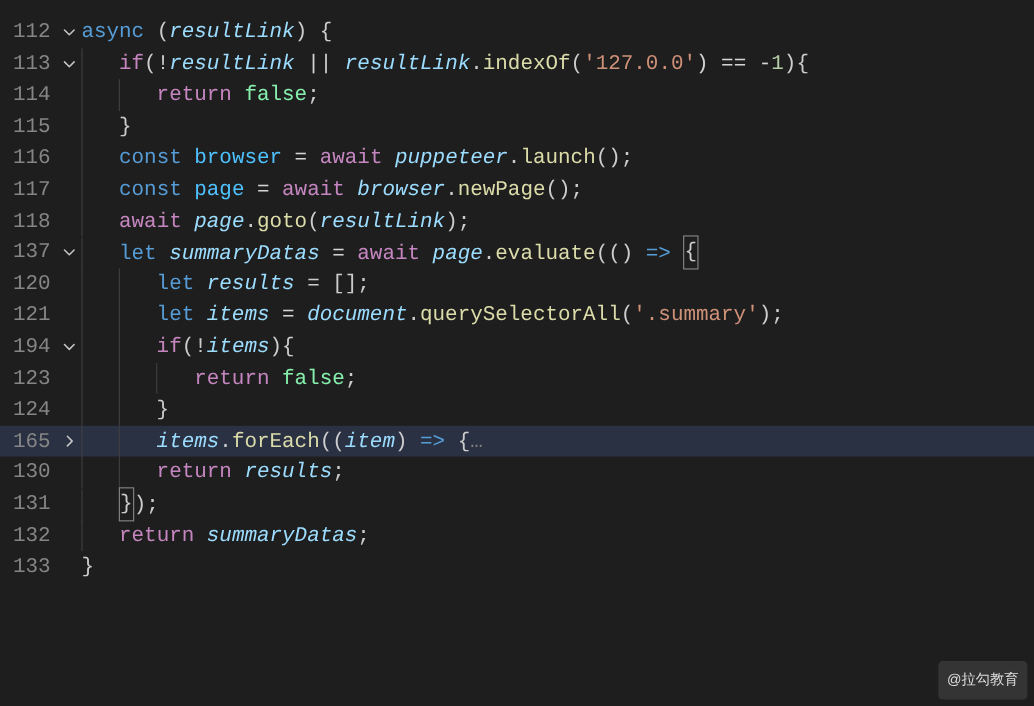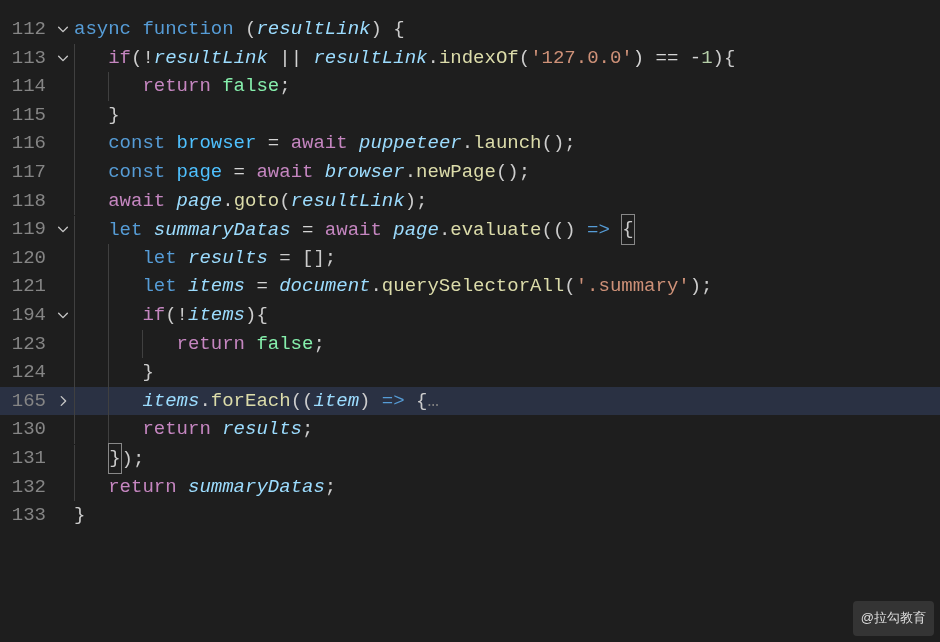--- a/index.html
+++ b/index.html
@@ -91,21 +91,21 @@
 <body>
 
 <div class="editor">
     <div class="line">
       <div class="lineno">112</div>
       <div class="fold">
         <svg viewBox="0 0 16 16">
           <path fill="none" stroke="currentColor" stroke-width="1.6" stroke-linecap="round" stroke-linejoin="round" d="M3 6 L8 11 L13 6"></path>
         </svg>
       </div>
-      <div class="code"><span class="kw">async </span><span class="kw">function </span><span class="pn">(</span><span class="id">resultLink</span><span class="pn">) {</span></div>
+      <div class="code"><span class="kw">async </span><span class="pn">(</span><span class="id">resultLink</span><span class="pn">) {</span></div>
     </div>
     <div class="line">
       <div class="lineno">113</div>
       <div class="fold">
         <svg viewBox="0 0 16 16">
           <path fill="none" stroke="currentColor" stroke-width="1.6" stroke-linecap="round" stroke-linejoin="round" d="M3 6 L8 11 L13 6"></path>
         </svg>
       </div>
       <div class="code"><span style="display: inline-block; width: 34.2px; height: 28.6px; position: relative;"><span class="indent-guide" style="position: absolute; left: 0px;"></span></span><span class="kwc">if</span><span class="pn">(!</span><span class="id">resultLink</span><span class="op"> || </span><span class="id">resultLink</span><span class="pn">.</span><span class="fn">indexOf</span><span class="pn">(</span><span class="str">'127.0.0'</span><span class="op">) == </span><span class="op">-</span><span class="num">1</span><span class="pn">){</span></div>
     </div>
@@ -128,21 +128,21 @@
       <div class="lineno">117</div>
       <div class="fold"></div>
       <div class="code"><span style="display: inline-block; width: 34.2px; height: 28.6px; position: relative;"><span class="indent-guide" style="position: absolute; left: 0px;"></span></span><span class="kw">const </span><span class="cst">page</span><span class="op"> = </span><span class="kwc">await </span><span class="id">browser</span><span class="pn">.</span><span class="fn">newPage</span><span class="pn">();</span></div>
     </div>
     <div class="line">
       <div class="lineno">118</div>
       <div class="fold"></div>
       <div class="code"><span style="display: inline-block; width: 34.2px; height: 28.6px; position: relative;"><span class="indent-guide" style="position: absolute; left: 0px;"></span></span><span class="kwc">await </span><span class="id">page</span><span class="pn">.</span><span class="fn">goto</span><span class="pn">(</span><span class="id">resultLink</span><span class="pn">);</span></div>
     </div>
     <div class="line">
-      <div class="lineno">119</div>
+      <div class="lineno">137</div>
       <div class="fold">
         <svg viewBox="0 0 16 16">
           <path fill="none" stroke="currentColor" stroke-width="1.6" stroke-linecap="round" stroke-linejoin="round" d="M3 6 L8 11 L13 6"></path>
         </svg>
       </div>
       <div class="code"><span style="display: inline-block; width: 34.2px; height: 28.6px; position: relative;"><span class="indent-guide" style="position: absolute; left: 0px;"></span></span><span class="kw">let </span><span class="id">summaryDatas</span><span class="op"> = </span><span class="kwc">await </span><span class="id">page</span><span class="pn">.</span><span class="fn">evaluate</span><span class="pn">(() </span><span class="arrow">=&gt;</span><span class="pn"> </span><span class="pn bracket-hl">{</span></div>
     </div>
     <div class="line">
       <div class="lineno">120</div>
       <div class="fold"></div>

